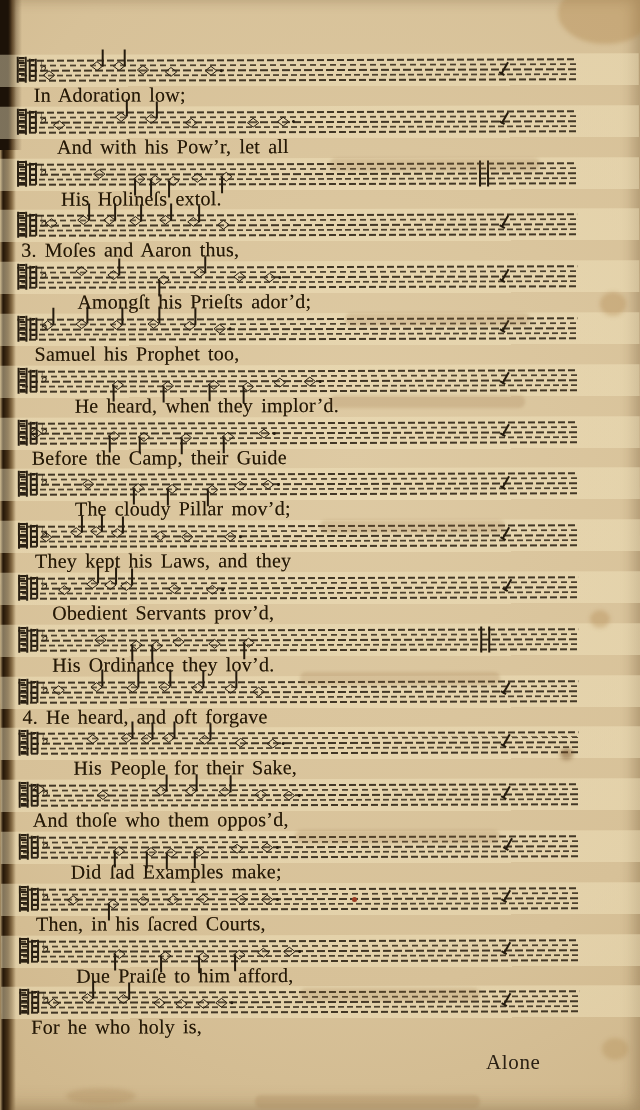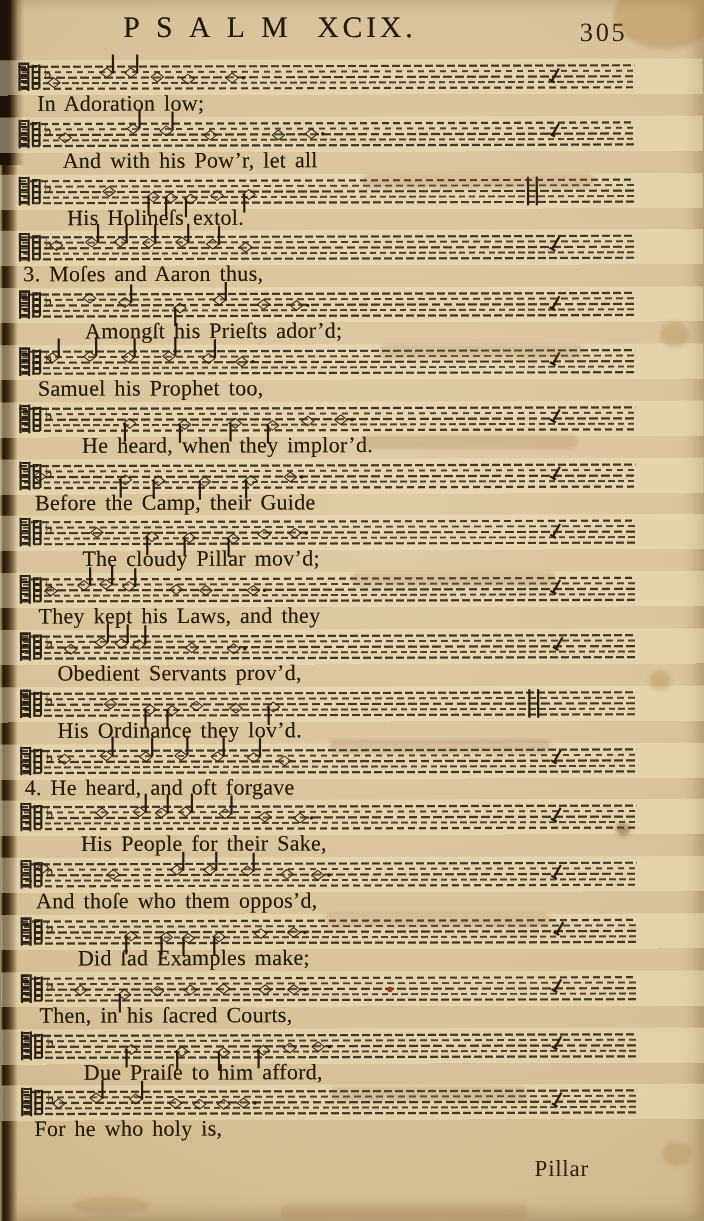--- a/index.html
+++ b/index.html
@@ -82,26 +82,20 @@
   .g7{left:300px;top:988px;width:180px}
   .g8{left:255px;top:1095px;width:225px}
 </style>
 </head>
 <body>
 
 <div class="page">
   <div class="gutter"></div>
   <div class="gutter-top"></div>
 
-  <div class="header">
-    <div class="title">
-      <span class="word">PSALM</span><span class="num">XCIX.</span>
-    </div>
-    <div class="pageno">305</div>
-  </div>
 
   <div class="rows" id="rows">
   <div class="row">
     <div class="staff">
       <div class="stafflines"></div>
       <span class="clef">
         <span class="ladder l1"></span>
         <span class="ladder l2"></span>
         <span class="flat">♭</span>
       </span>
@@ -459,21 +453,21 @@
           <span class="note" style="left: 136px; top: 12px;"></span>
           <span class="note" style="left: 158px; top: 13px;"></span>
           <span class="note" style="left: 180px; top: 13px;"></span>
           <span class="note dot" style="left: 198px; top: 12px;"></span>
           <span class="custos" style="top: 9px; left: 482px;"></span>
         </div>
     <div class="lyric" style="padding-left: 30px;">For he who holy is,</div>
   </div>
 </div>
 
-  <div class="catchword">Pillar</div>
+  <div class="catchword">Alone</div>
 
   <div class="stain st1"></div>
   <div class="stain st2"></div>
   <div class="stain st3"></div>
   <div class="stain st4"></div>
   <div class="stain st5"></div>
   <div class="stain st6"></div>
   <div class="stain st7"></div>
   <div class="ghost g1"></div>
   <div class="ghost g2"></div>

